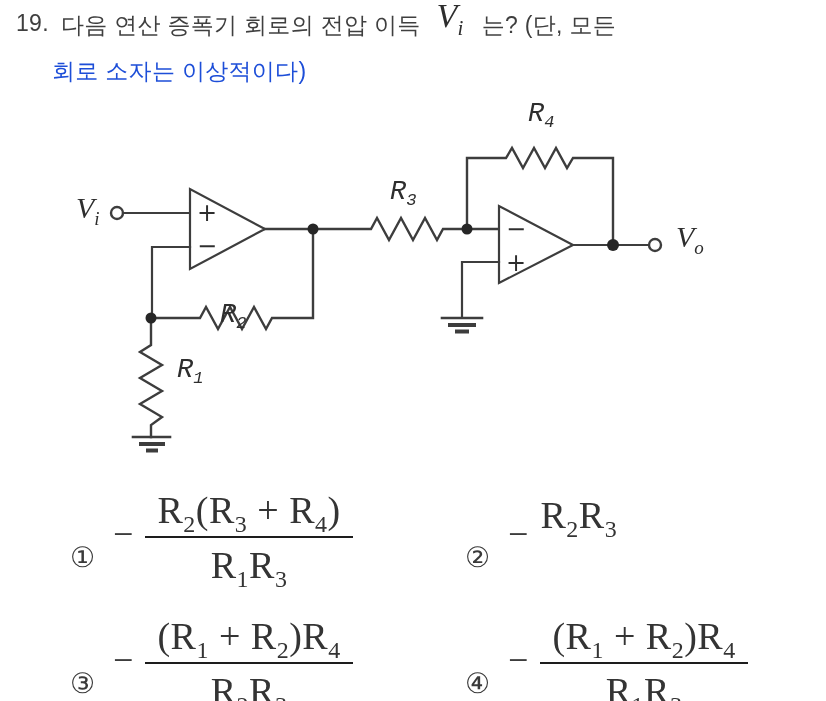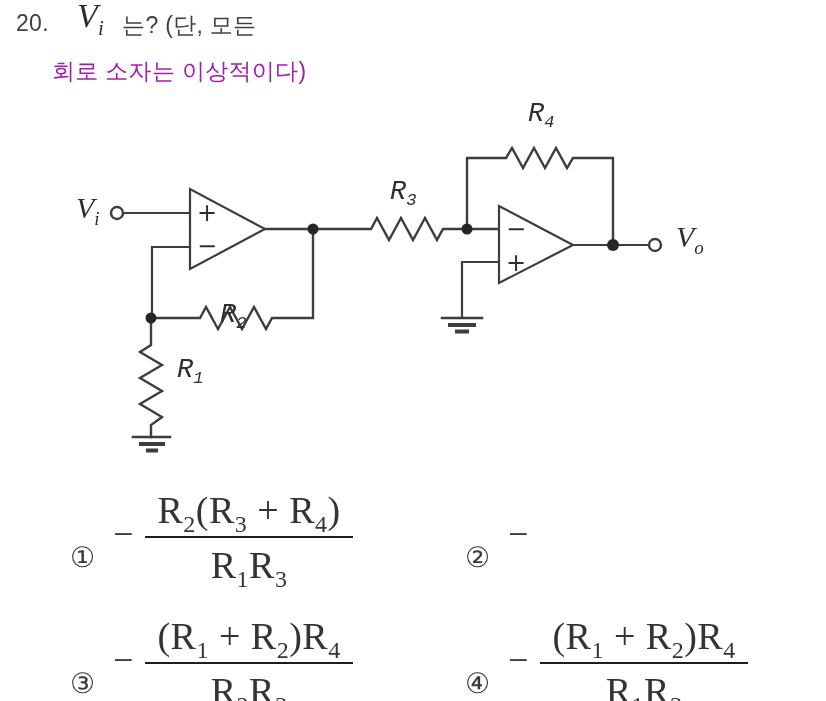--- a/index.html
+++ b/index.html
@@ -13,21 +13,21 @@
     font-size:23px;letter-spacing:.3px;white-space:nowrap;color:#3f3f3f;
   }
   .q-num{margin-right:12px;}
   .gain{
     font-family:"Liberation Serif",serif;font-style:italic;font-size:34px;
     position:relative;top:-13px;margin:0 18px 0 16px;color:#2e2e2e;
   }
   .gain sub{font-size:21px;font-style:italic;}
   .title-line2{
     position:absolute;left:52px;top:56px;font-size:23px;letter-spacing:.3px;
-    white-space:nowrap;color:#a21caf;
+    white-space:nowrap;color:#1d4ed8;
   }
   
   .circuit-svg{position:absolute;left:0;top:0;}
   .clabel{
     position:absolute;font-family:"Liberation Serif",serif;font-style:italic;
     color:#2e2e2e;white-space:nowrap;
   }
   .clabel sub{font-style:italic;}
   .lbl-v{font-size:30px;}
   .lbl-v sub{font-size:19px;}
@@ -50,21 +50,22 @@
   }
   .den{font-size:38px;line-height:44px;letter-spacing:.5px;padding-top:5px;white-space:nowrap;}
   .frac sub{font-size:24px;line-height:0;}
 </style>
 </head>
 <body>
 
 <div class="page">
 
   <div class="title-row">
-    <span class="q-num">20.</span>
+    <span class="q-num">19.</span>
+    <span>다음 연산 증폭기 회로의 전압 이득</span>
     <span class="gain">V<sub>i</sub></span>
     <span>는? (단, 모든</span>
   </div>
   <div class="title-line2">회로 소자는 이상적이다)</div>
 
   <svg class="circuit-svg" width="826" height="480" viewBox="0 0 826 480">
     <g fill="none" stroke="#3d3d3d" stroke-width="2.2" stroke-linejoin="miter" stroke-linecap="square">
 
       <circle cx="117" cy="213" r="6" fill="#fff" stroke-width="2.4"></circle>
       <path d="M123 213 H190"></path>
@@ -127,20 +128,21 @@
       <span class="frac">
         <span class="num" style="display:block;">R<sub>2</sub>(R<sub>3</sub> + R<sub>4</sub>)</span>
         <span class="den" style="display:block;">R<sub>1</sub>R<sub>3</sub></span>
       </span>
     </div>
 
     <div class="choice" style="left:465px;top:488px;">
       <span class="marker">②</span>
       <span class="minus">−</span>
       <span class="frac">
+        <span class="den" style="display:block;">R<sub>2</sub>R<sub>3</sub></span>
       </span>
     </div>
 
     <div class="choice" style="left:70px;top:614px;">
       <span class="marker">③</span>
       <span class="minus">−</span>
       <span class="frac">
         <span class="num" style="display:block;">(R<sub>1</sub> + R<sub>2</sub>)R<sub>4</sub></span>
         <span class="den" style="display:block;">R<sub>2</sub>R<sub>3</sub></span>
       </span>

